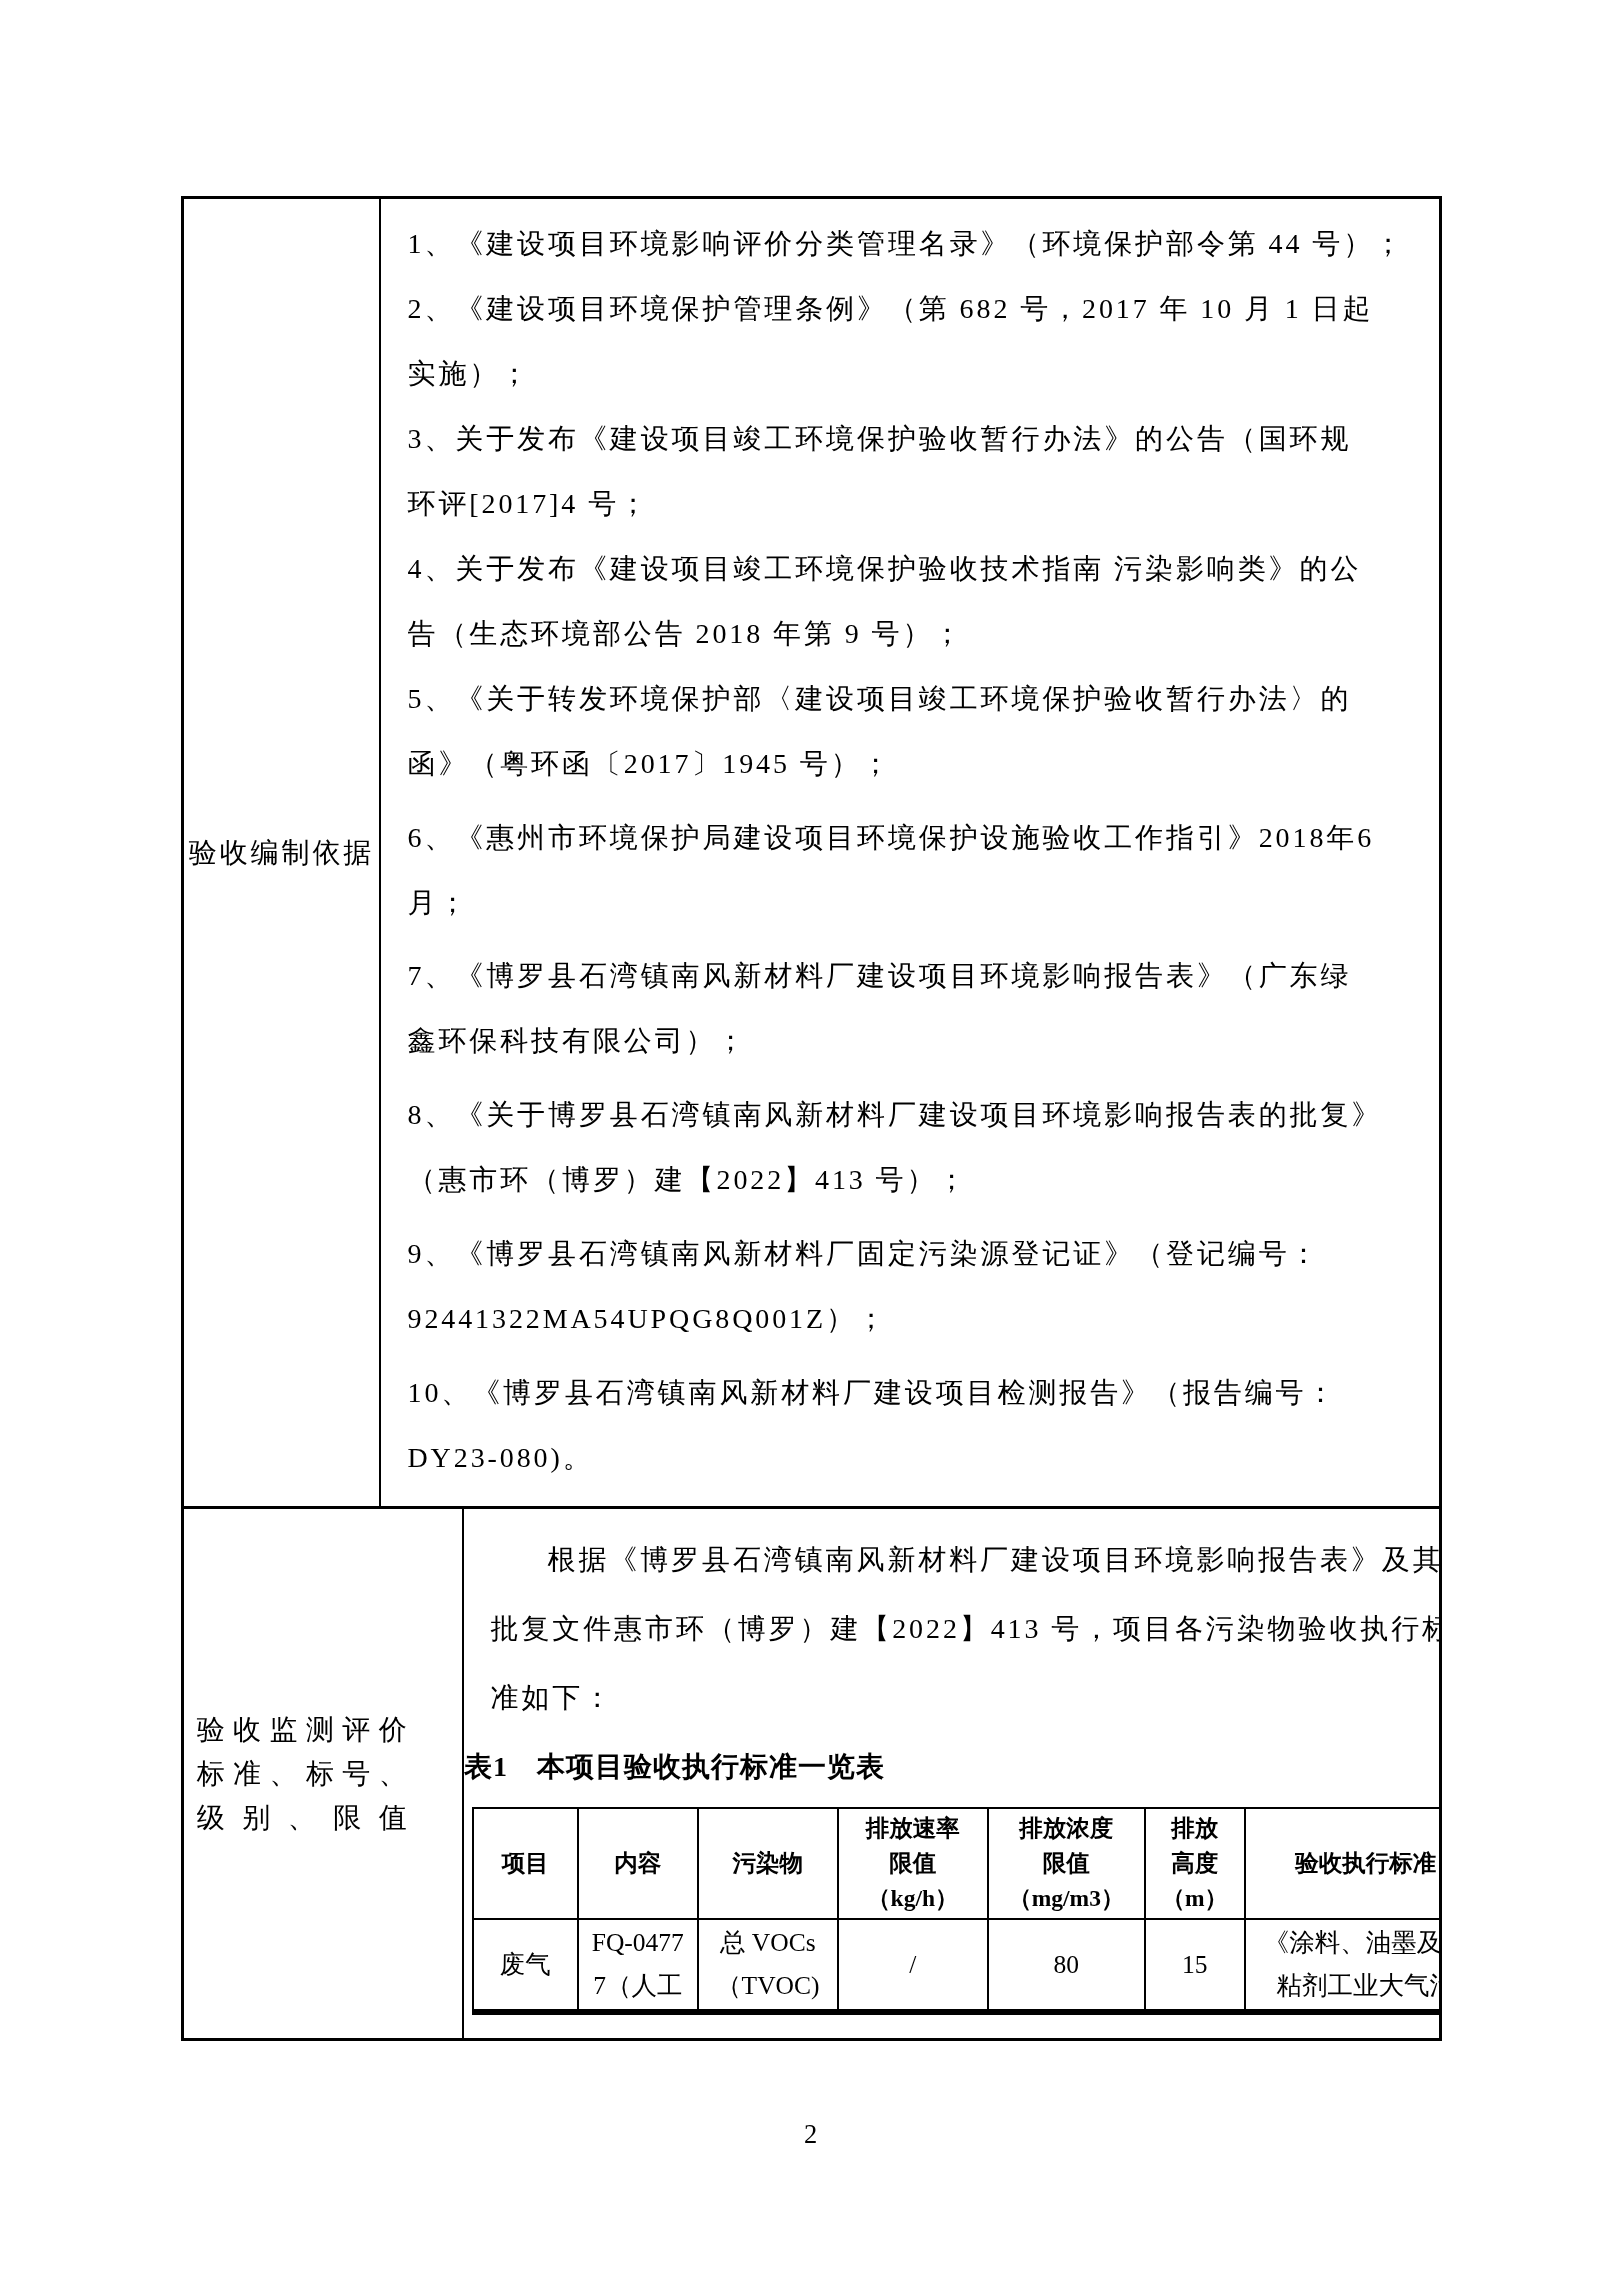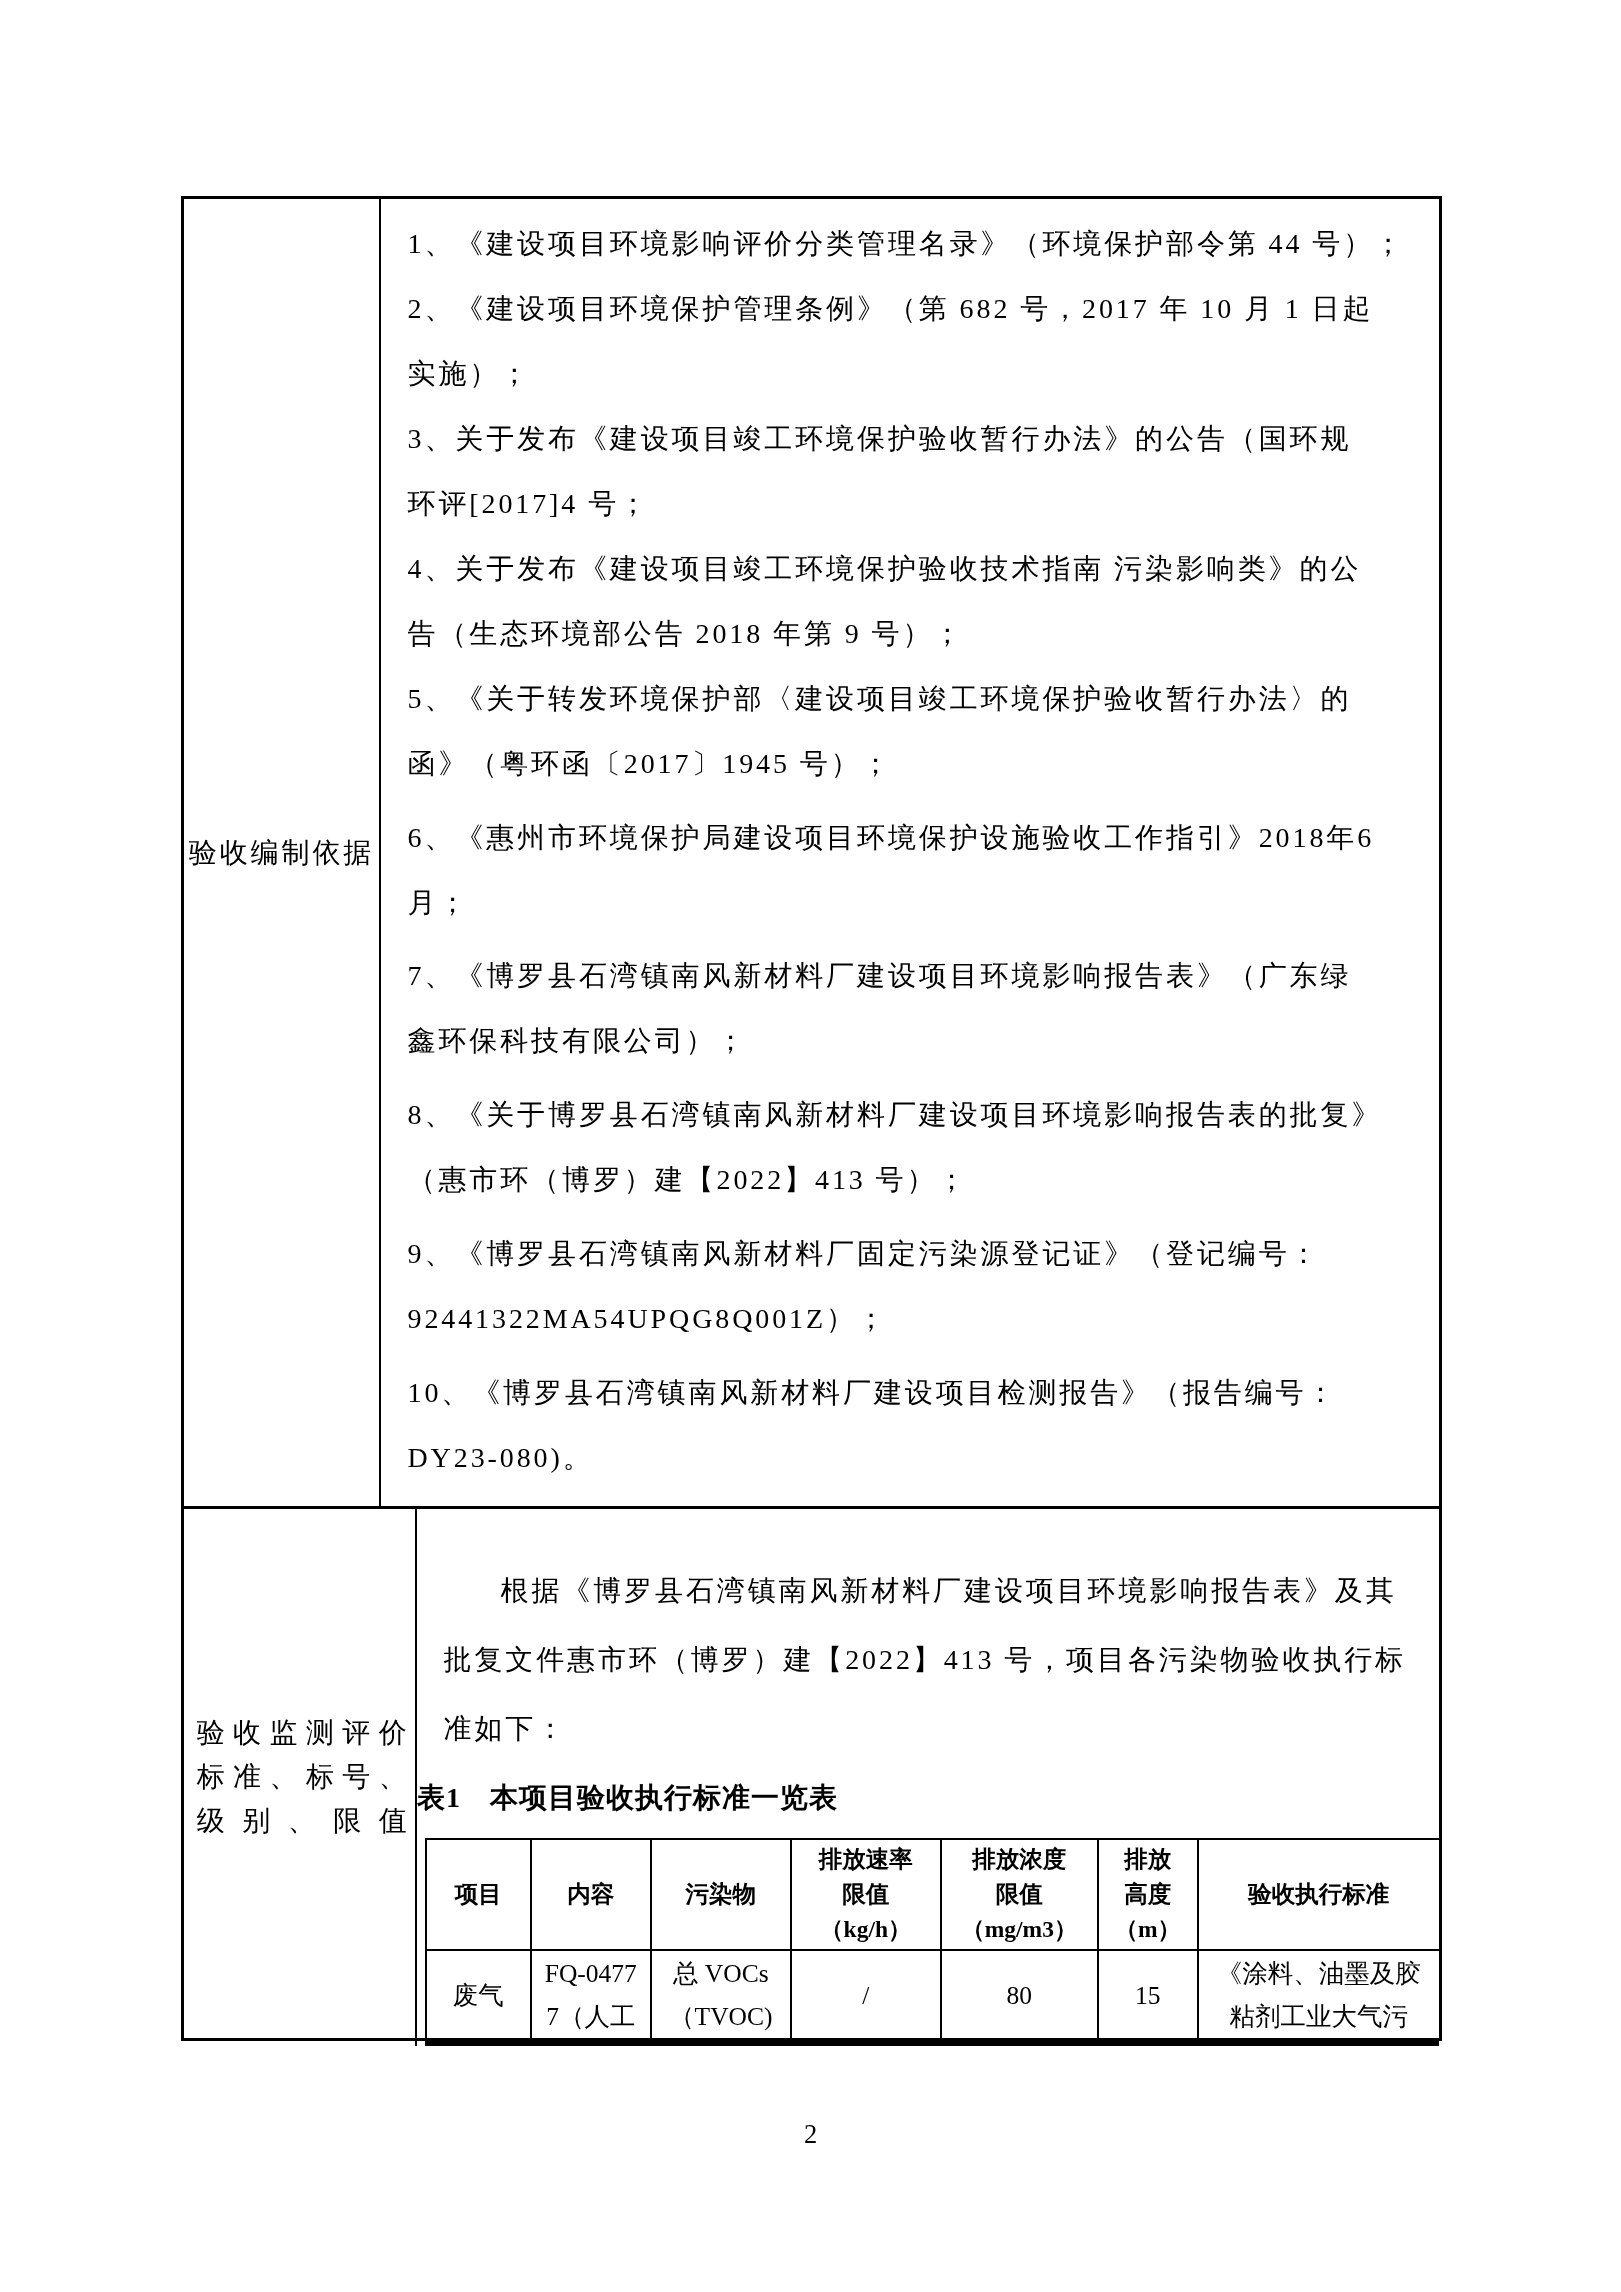--- a/index.html
+++ b/index.html
@@ -15,35 +15,35 @@
   }
   .row { display:flex; }
   .row1 { height:1307px; border-bottom:3.9px solid #000; flex:none; }
   .row2 { flex:1; }
   .labelcol {
     width:197px; flex:none; border-right:2.9px solid #000; box-sizing:border-box;
     display:flex; align-items:center; justify-content:center;
   }
   .labelcol .lab1 { font-size:28px; letter-spacing:2.9px; white-space:nowrap; }
   .labelcol2 {
-    width:233px; flex:none; border-right:2.9px solid #000; box-sizing:border-box;
+    width:280px; flex:none; border-right:2.9px solid #000; box-sizing:border-box;
     display:flex; align-items:center; justify-content:flex-start; padding-left:12.7px;
   }
   .lab2block { width:210px; }
   .lab2line {
     font-size:28px; line-height:44px;
     text-align:justify; text-align-last:justify;
   }
   .content1 {
     flex:1; box-sizing:border-box; overflow:hidden;
     padding:11.8px 0 0 26.5px; font-size:28px; letter-spacing:2.9px;
   }
   .bline { height:65px; line-height:65px; white-space:nowrap; }
   .para { margin-top:8.8px; }
-  .content2 { flex:1; box-sizing:border-box; overflow:hidden; padding-top:16px; font-size:28px;margin-top:31px; }
+  .content2 { flex:1; box-sizing:border-box; overflow:hidden; padding-top:16px; font-size:28px; }
   .pline { height:69px; line-height:69px; padding-left:26.5px; letter-spacing:2.9px; white-space:nowrap; }
   .indent { text-indent:57px; }
   .t1title { height:69px; line-height:69px; text-align:left; font-weight:bold; font-size:28px; letter-spacing:1px; }
   table.std {
     border-collapse:collapse; table-layout:fixed;
     margin:5.9px 0 0 7.8px; width:1013px;
     border-top:2.9px solid #000; border-bottom:6.9px solid #000;
   }
   table.std th, table.std td {
     border:2px solid #000; padding:0; overflow:hidden;

